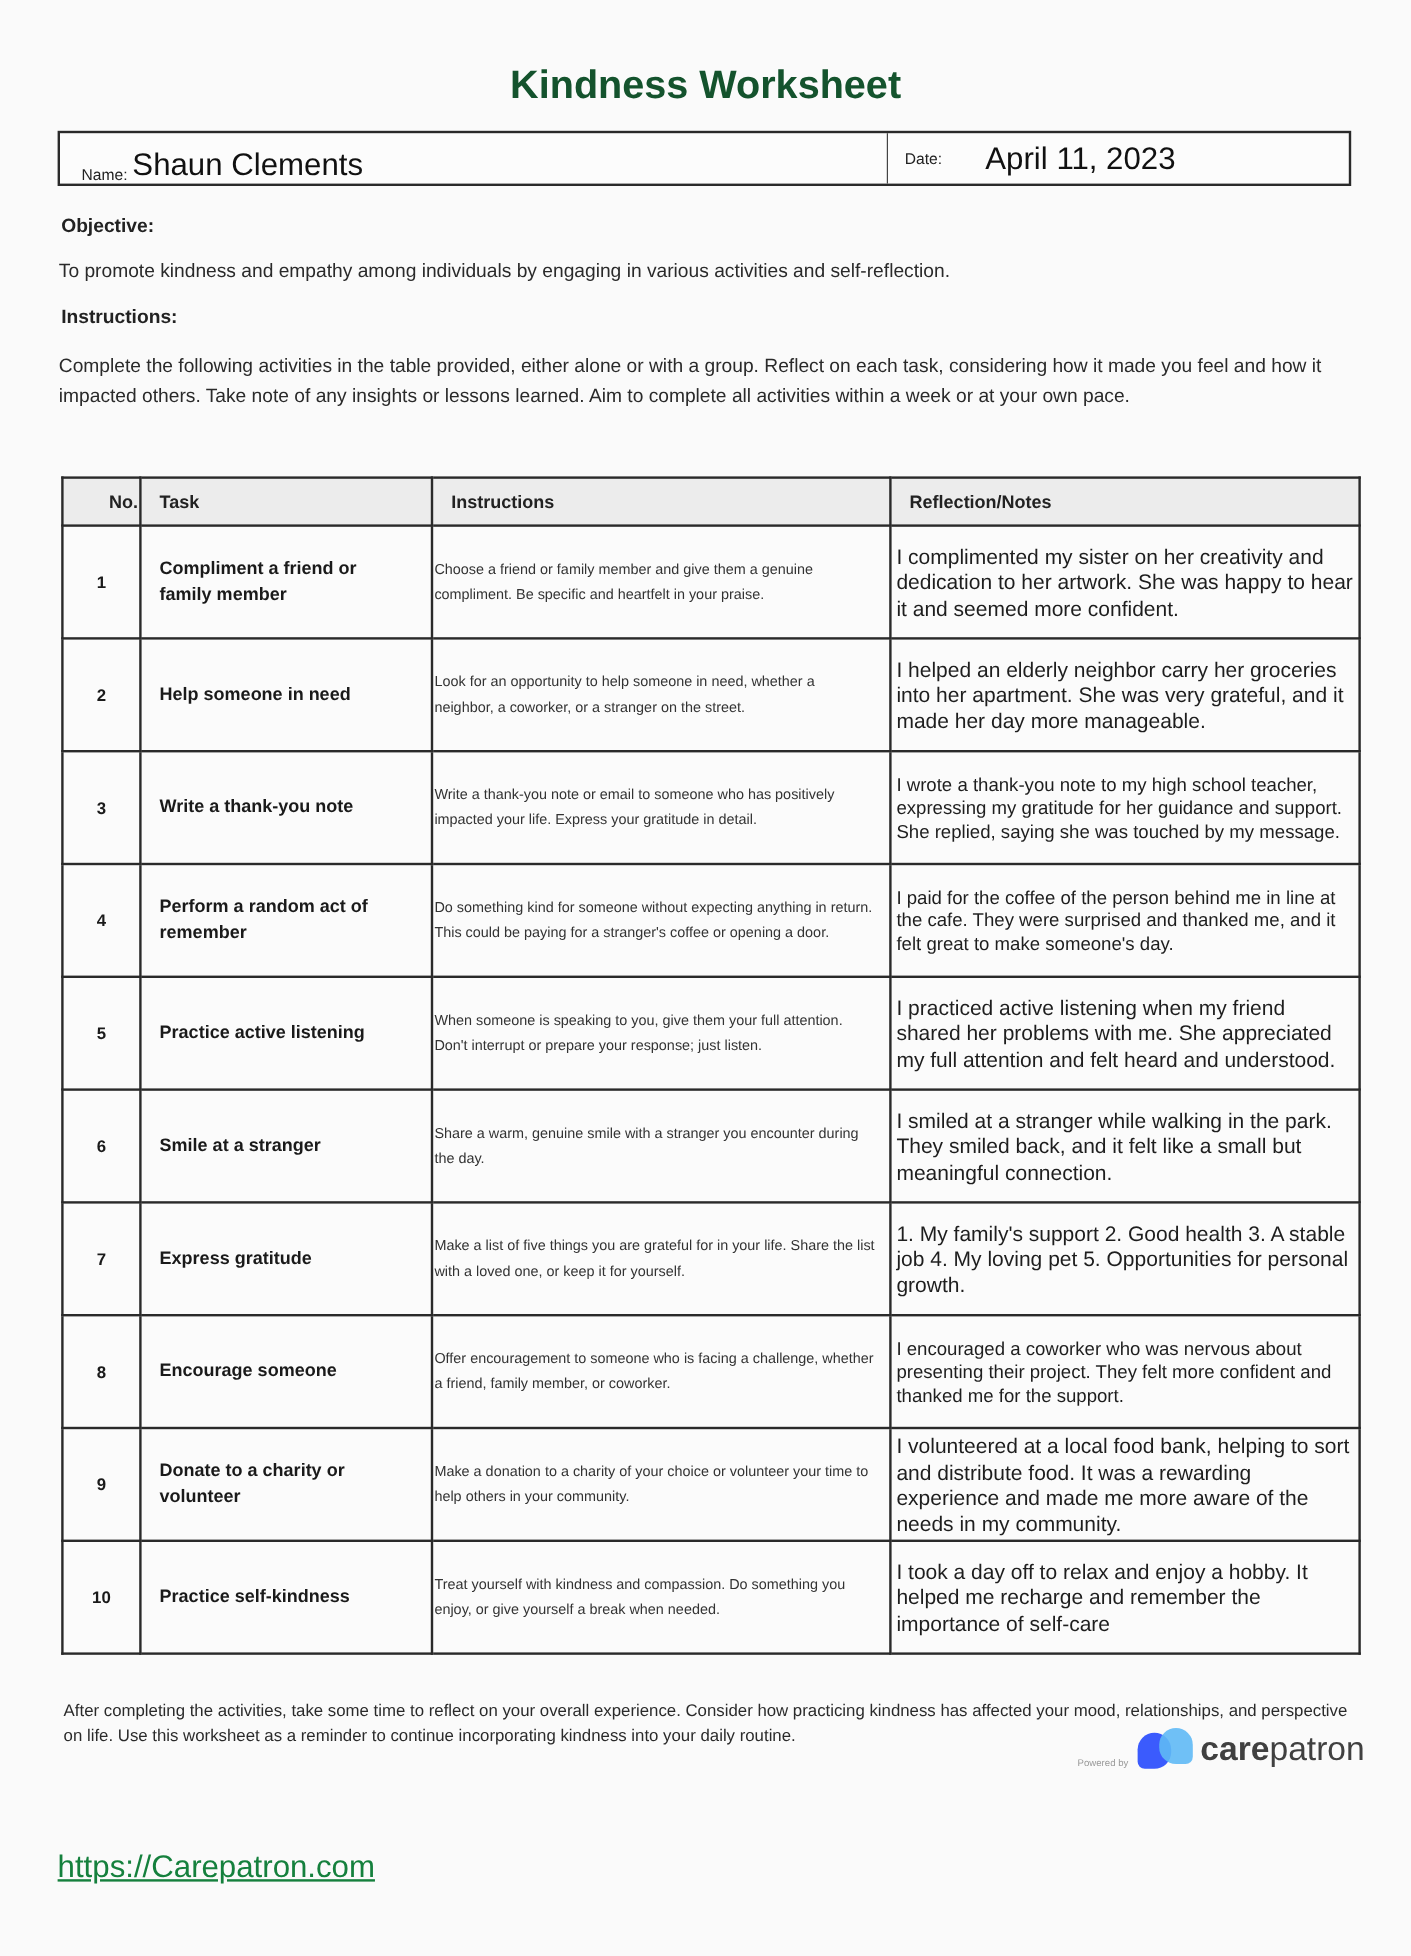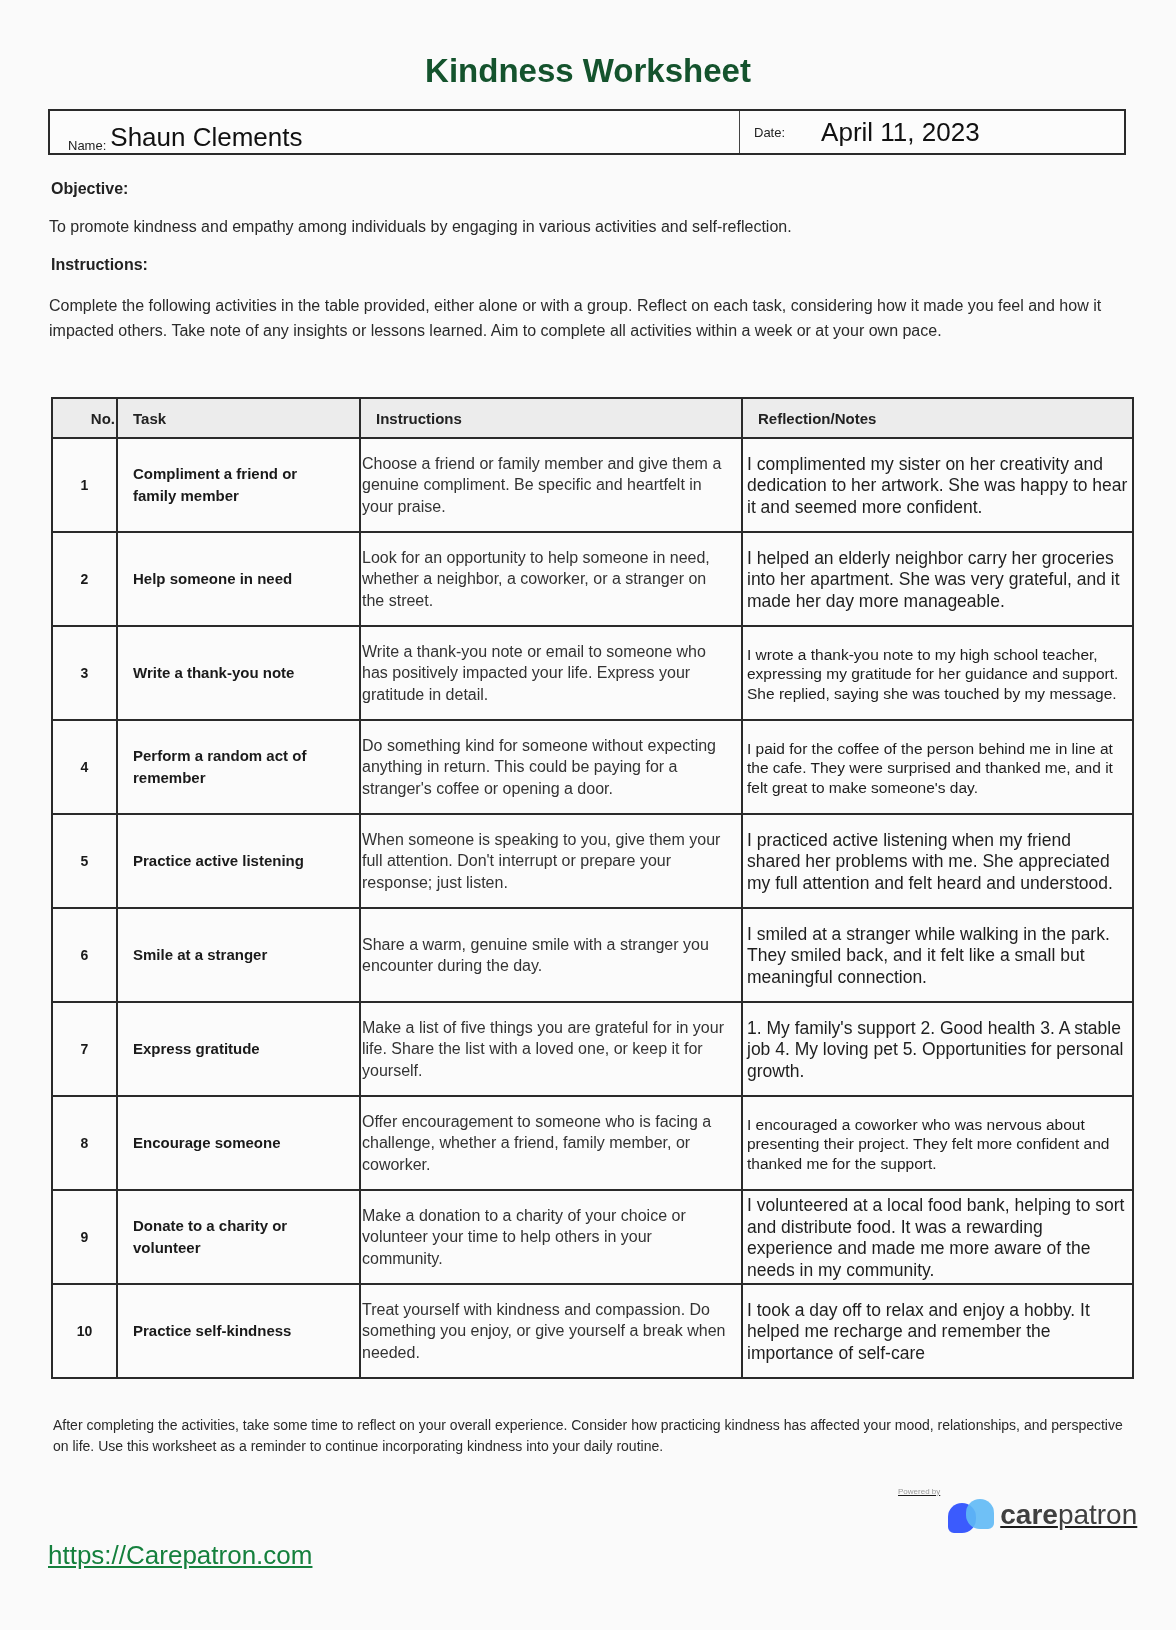--- a/index.html
+++ b/index.html
@@ -33,30 +33,30 @@
   }
   table.tasks th, table.tasks td { border: 2px solid #2a2a2a; box-sizing: border-box; }
   table.tasks th {
     height: 40px; background: #ececec; font-size: 15px; font-weight: bold; text-align: left;
     padding-left: 15px; color: #222;
   }
   table.tasks th.no-col { text-align: right; padding-left: 0; }
   table.tasks td { height: 94px; vertical-align: middle; }
   td.no { text-align: center; font-weight: bold; font-size: 14px; }
   td.task { font-weight: bold; font-size: 15px; padding-left: 15px; padding-right: 18px; line-height: 22px; }
-  td.instr { font-size: 16px; line-height: 21.5px; padding-right: 10px; color: #333; }
+  td.instr { font-size: 12px; line-height: 21.5px; padding-right: 10px; color: #333; }
   td.refl { font-size: 17.5px; line-height: 21.5px; padding-left: 4px; padding-right: 4px; vertical-align: top; padding-top: 3px; color: #1e1e1e; }
   td.refl.small { font-size: 15.5px; line-height: 19.5px; }
   .closing {
     position: absolute; left: 53px; top: 1415px; width: 1070px; font-size: 14px; line-height: 21px; color: #2a2a2a;
   }
   .footer-link {
     position: absolute; left: 48px; top: 1540px; font-size: 26px; color: #15803d; text-decoration: underline;
   }
-  .brand { position: absolute; left: 898px; top: 1499px; display: flex; align-items: flex-start; text-decoration: underline; }
+  .brand { position: absolute; left: 898px; top: 1440px; display: flex; align-items: flex-end; }
   .powered { font-size: 8px; color: #999; margin-right: 8px; margin-top: -12px; }
   .logo-mark { position: relative; width: 48px; height: 34px; margin-right: 4px; }
   .logo-mark .b1 { position: absolute; left: 0; top: 4px; width: 28px; height: 30px; border-radius: 14px 14px 14px 6px; background: #3b5bfd; }
   .logo-mark .b2 { position: absolute; left: 18px; top: 0; width: 28px; height: 30px; border-radius: 14px 14px 6px 14px; background: #5fb9f5; opacity: 0.9; }
   .brand-text { font-size: 28px; color: #404040; }
   .brand-text b { font-weight: bold; }
 </style>
 </head>
 <body>
 

